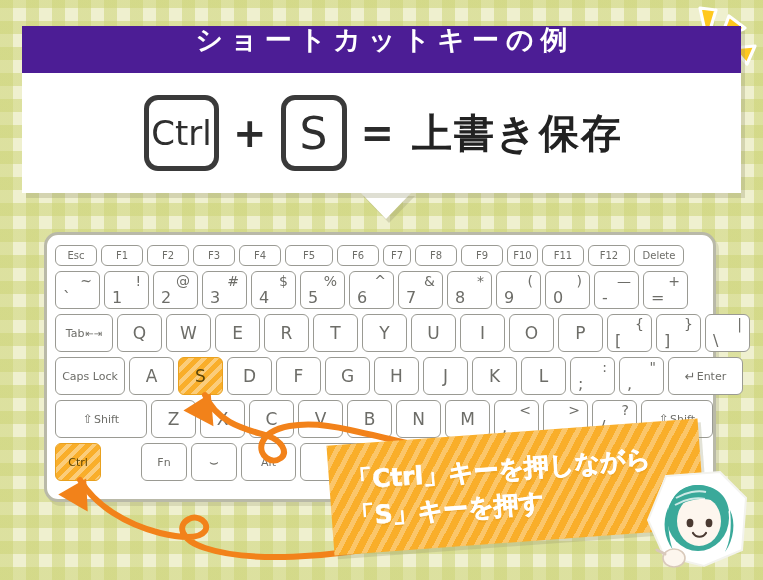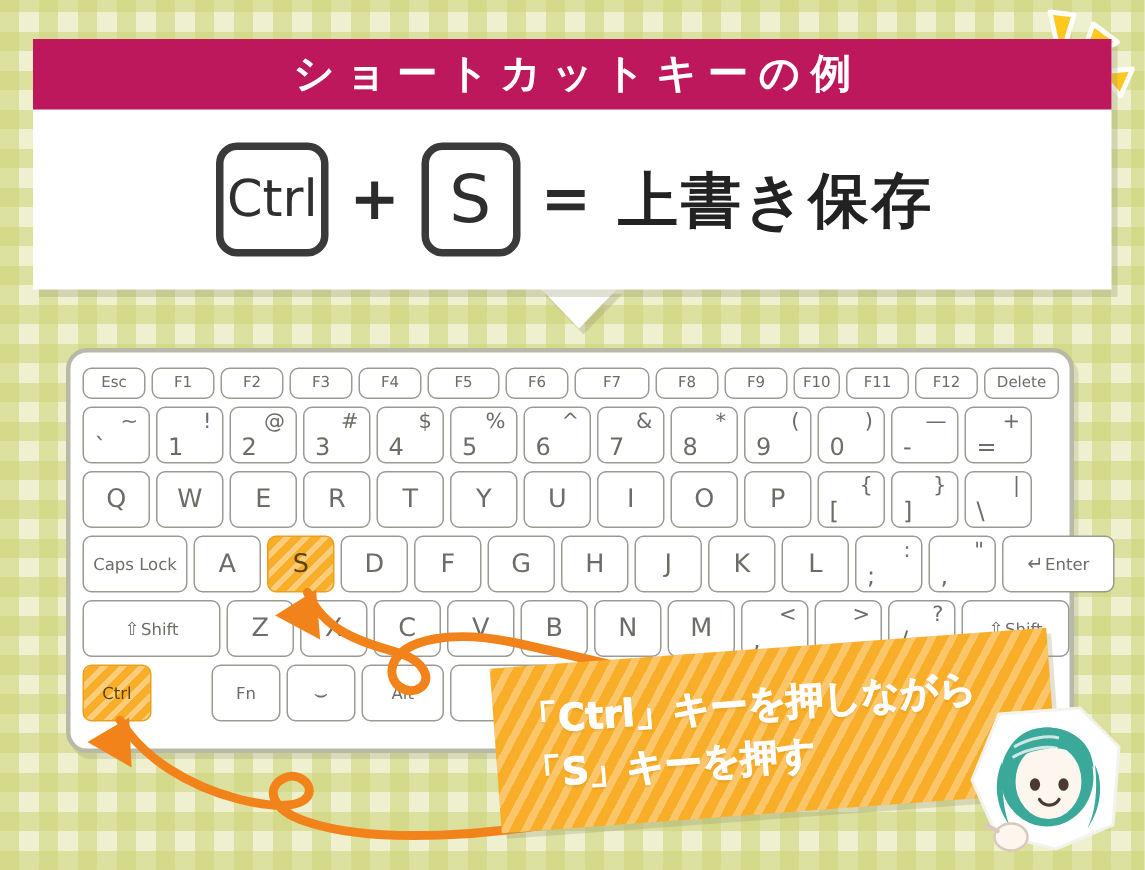--- a/index.html
+++ b/index.html
@@ -24,22 +24,22 @@
         rgba(205,212,120,0) 13px 26px);
   }
 
   
   .header-card{
     position:absolute;left:22px;top:26px;width:719px;height:167px;
     background:#ffffff;
     box-shadow:4px 5px 0 rgba(150,150,110,.30);
   }
   .header-bar{
-    height:47px;background:#be185d;
-    display:flex;align-items:center;justify-content:center;
+    height:47px;background:#4c1d95;
+    display:flex;align-items:flex-start;justify-content:center;
   }
   .header-title{
     color:#ffffff;font-size:27px;font-weight:bold;
     letter-spacing:7px;line-height:1;
     text-indent:7px;
   }
   .header-body{
     height:120px;display:flex;align-items:center;justify-content:center;
     gap:14px;padding-left:4px;
   }
@@ -168,21 +168,21 @@
         </div>
         <div class="key small-lbl" style="width: 42px;">
           <span>F4</span>
         </div>
         <div class="key small-lbl" style="width: 48px;">
           <span>F5</span>
         </div>
         <div class="key small-lbl" style="width: 42px;">
           <span>F6</span>
         </div>
-        <div class="key small-lbl" style="width: 50px;">
+        <div class="key small-lbl" style="width: 28px;">
           <span>F7</span>
         </div>
         <div class="key small-lbl" style="width: 42px;">
           <span>F8</span>
         </div>
         <div class="key small-lbl" style="width: 42px;">
           <span>F9</span>
         </div>
         <div class="key small-lbl" style="width: 31px;">
           <span>F10</span>
@@ -245,20 +245,26 @@
         <div class="key dual" style="width: 45px;">
           <span class="up">—</span>
           <span class="lo">-</span>
         </div>
         <div class="key dual" style="width: 45px;">
           <span class="up">+</span>
           <span class="lo">=</span>
         </div>
       </div>
       <div class="krow row-qwe">
+        <div class="key" style="width: 58px;">
+          <span class="tabico">
+            <span>Tab</span>
+            <span style="font-size: 10px;">⇤⇥</span>
+          </span>
+        </div>
         <div class="key" style="width: 45px;">
           <span>Q</span>
         </div>
         <div class="key" style="width: 45px;">
           <span>W</span>
         </div>
         <div class="key" style="width: 45px;">
           <span>E</span>
         </div>
         <div class="key" style="width: 45px;">

